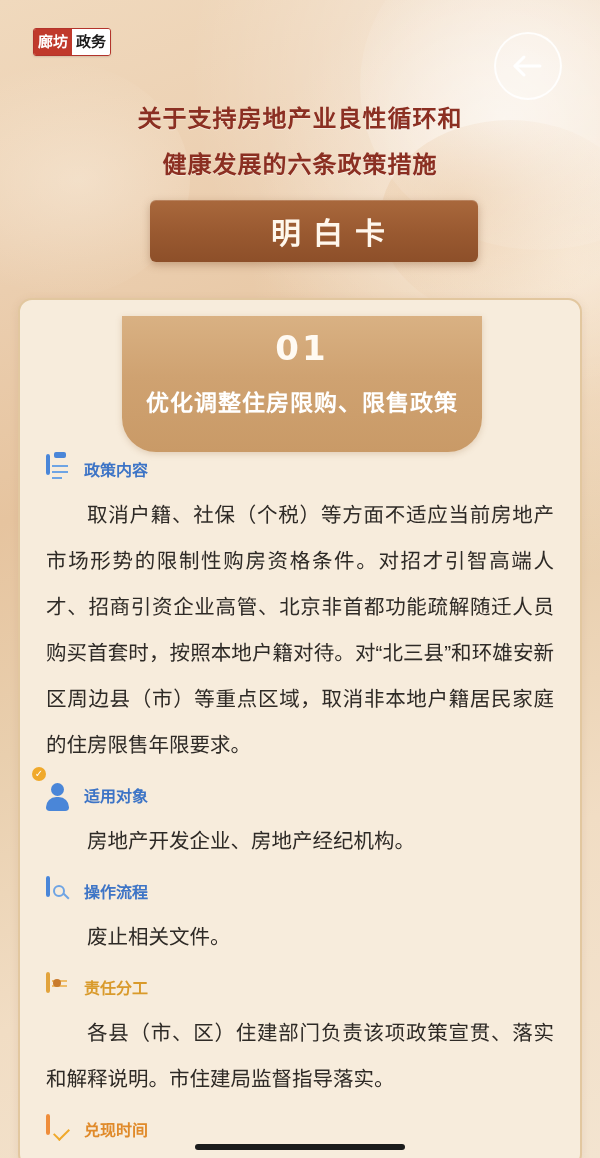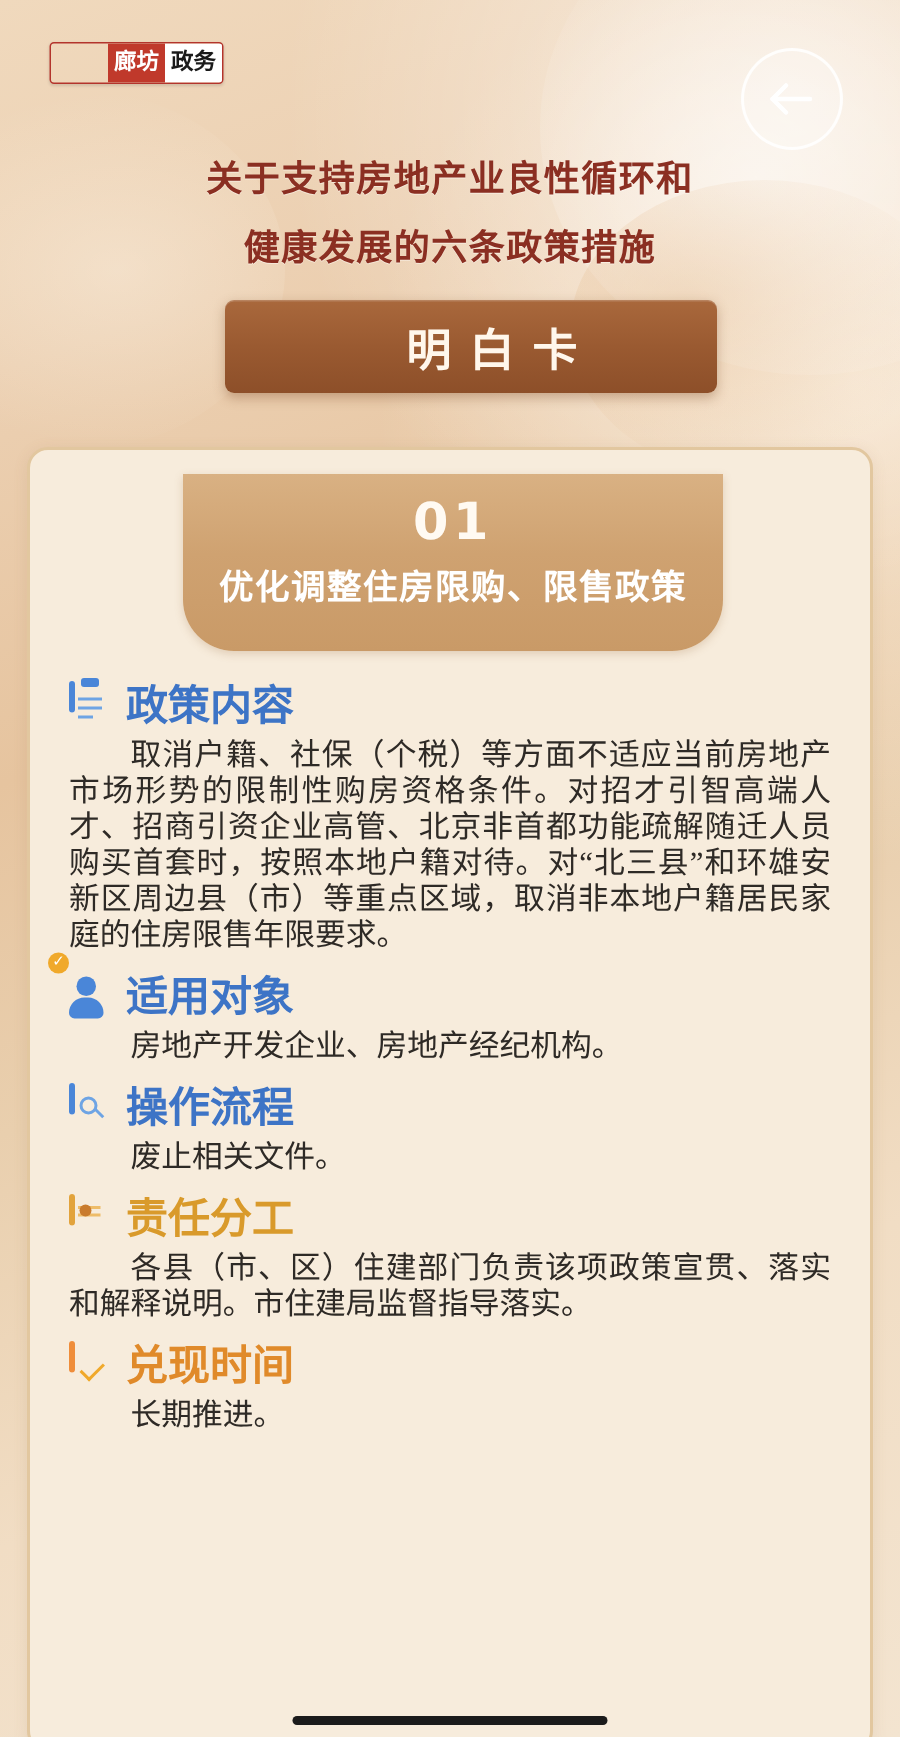--- a/index.html
+++ b/index.html
@@ -50,21 +50,20 @@
     position: absolute;
     left: 33px;
     top: 28px;
     display: flex;
     align-items: stretch;
     height: 26px;
     border: 1px solid #b3342c;
     border-radius: 3px;
     overflow: hidden;
     box-shadow: 0 1px 2px rgba(0,0,0,0.12);
-    padding-left: 38px;
   }
   .logo .part-a {
     background: #c0392b;
     color: #ffffff;
     font-size: 15px;
     font-weight: bold;
     line-height: 26px;
     padding: 0 4px;
     letter-spacing: 0px;
   }
@@ -153,42 +152,42 @@
     position: relative;
     height: 100%;
   }
 
   
   .ribbon {
     position: absolute;
     left: 102px;
     top: 16px;
     width: 360px;
-    height: 118px;
+    height: 136px;
     border-radius: 0 0 34px 34px;
     background: linear-gradient(180deg, #d9b183 0%, #cfa271 45%, #c99a67 100%);
     box-shadow: 0 2px 6px rgba(160,115,70,0.25);
     text-align: center;
     box-sizing: border-box;
     padding-top: 12px;
   }
   .ribbon .num {
     color: #fffaf2;
     font-size: 34px;
     font-weight: bold;
     letter-spacing: 3px;
     line-height: 40px;
     font-family: "DejaVu Sans", "Liberation Sans", sans-serif;
   }
   .ribbon .sub {
     color: #ffffff;
     font-size: 23px;
     font-weight: bold;
     line-height: 34px;
-    margin-top: 7px;
+    margin-top: 18px;
     letter-spacing: 1px;
     font-family: "DejaVu Sans", "Liberation Sans", sans-serif;
   }
 
   .content {
     position: absolute;
     left: 0; right: 0;
     top: 142px;
     padding: 0 26px 0 26px;
   }
@@ -201,37 +200,37 @@
     gap: 10px;
     margin: 14px 0 6px 0;
   }
   .sec-icon {
     width: 28px;
     height: 30px;
     position: relative;
     flex: 0 0 auto;
   }
   .sec-title {
-    font-size: 28px;
+    font-size: 16px;
     font-weight: bold;
     line-height: 30px;
     font-family: "DejaVu Sans", "Liberation Sans", sans-serif;
   }
   .t-blue { color: #3d74c6; }
   .t-blue2 { color: #3d74c6; }
   .t-orange { color: #e08a2a; }
   .t-amber { color: #d99a2b; }
 
   .para {
     font-size: 20.5px;
-    line-height: 24px;
+    line-height: 46px;
     color: #2e2a26;
     text-align: justify;
     margin: 0;
-    font-family: Liberation Serif, serif;
+    font-family: Liberation Sans, sans-serif;
   }
   .para.indent { text-indent: 2em; }
   .para.pad { padding-left: 2em; }
 
   
   .ico-clipboard {
     width: 26px; height: 30px;
     background: #ffffff;
     border: 2px solid #4a86d8;
     border-radius: 3px;

